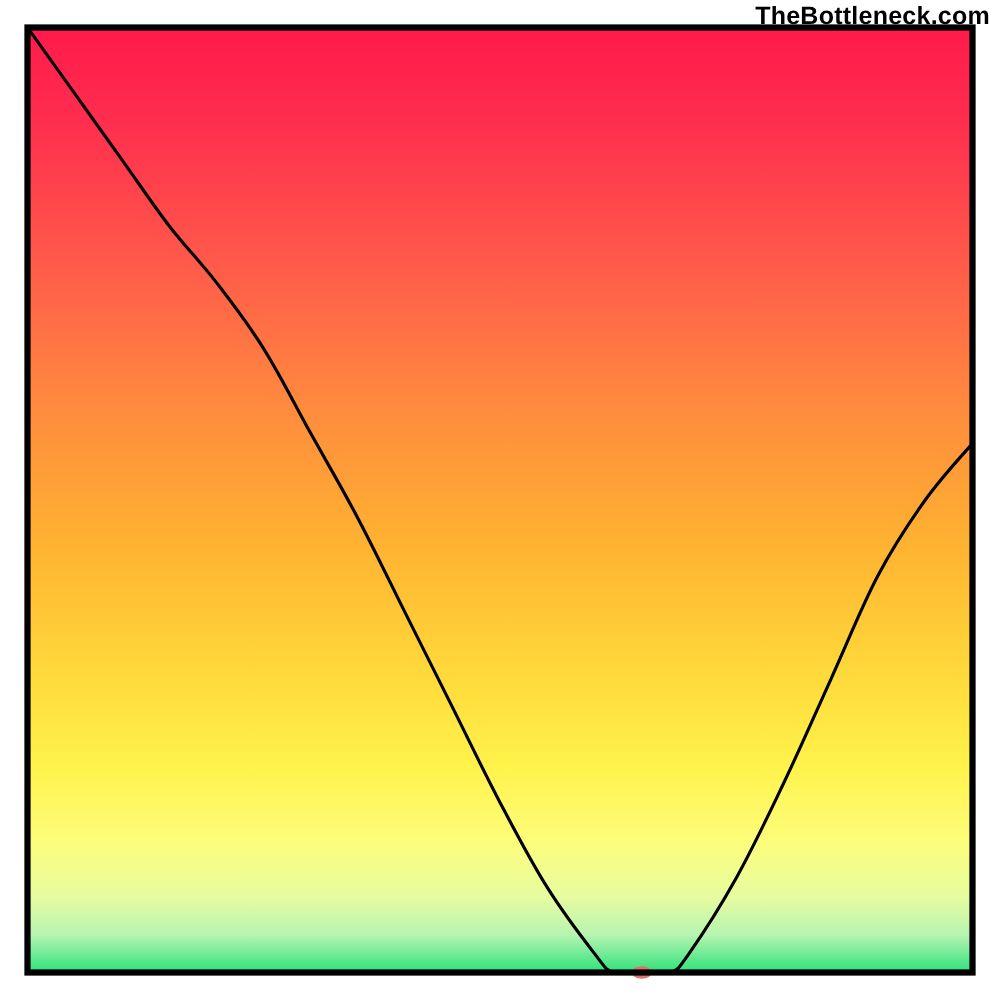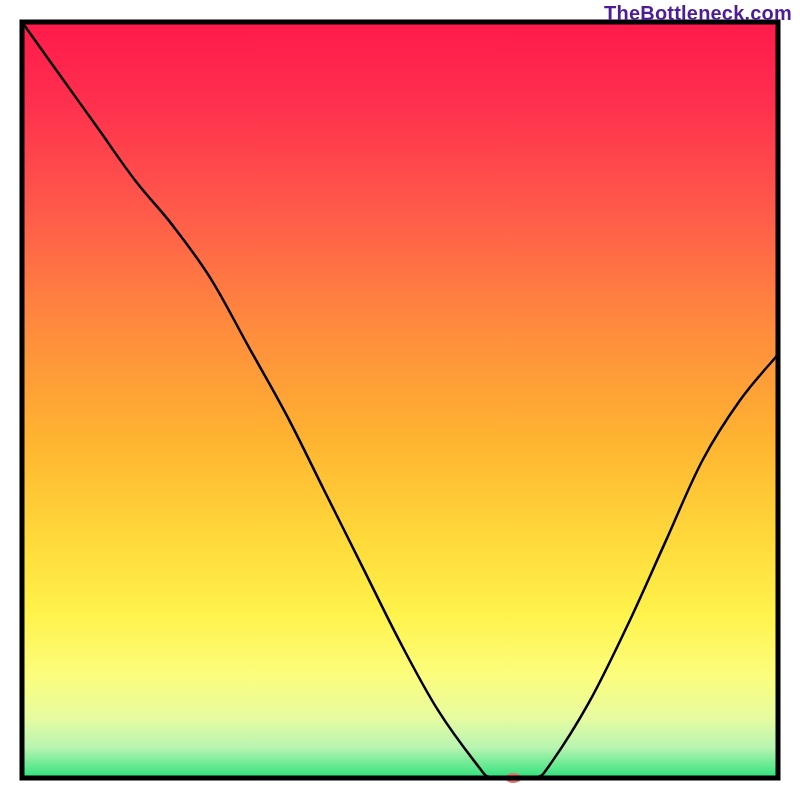--- a/index.html
+++ b/index.html
@@ -14,21 +14,21 @@
     position: relative;
     width: 800px;
     height: 800px;
   }
   .watermark {
     position: absolute;
     top: 2px;
     right: 8px;
     font-size: 20px;
     font-weight: 600;
-    color: #4c1d95;
+    color: #000000;
     letter-spacing: 0.2px;
     z-index: 5;
   }
   svg.chart {
     position: absolute;
     left: 0;
     top: 0;
   }
 </style>
 </head>

